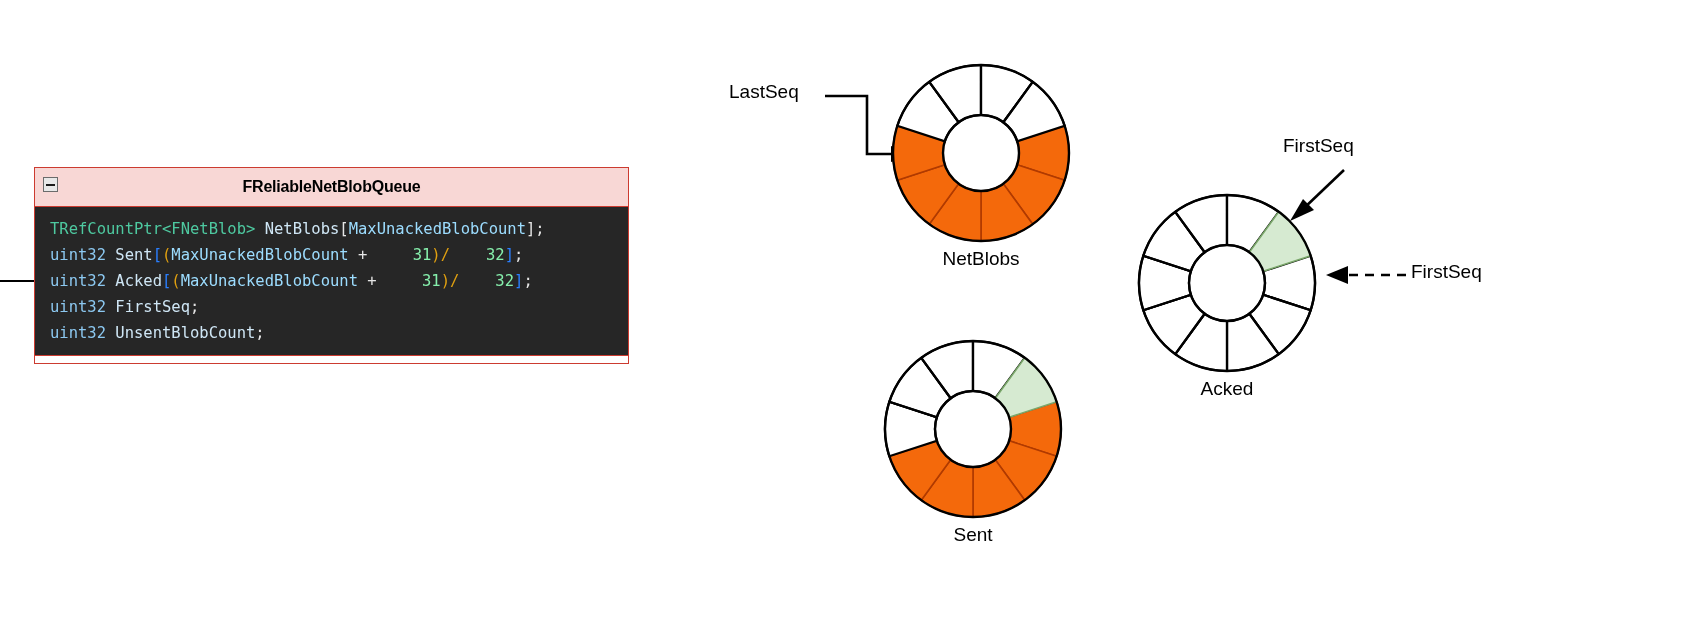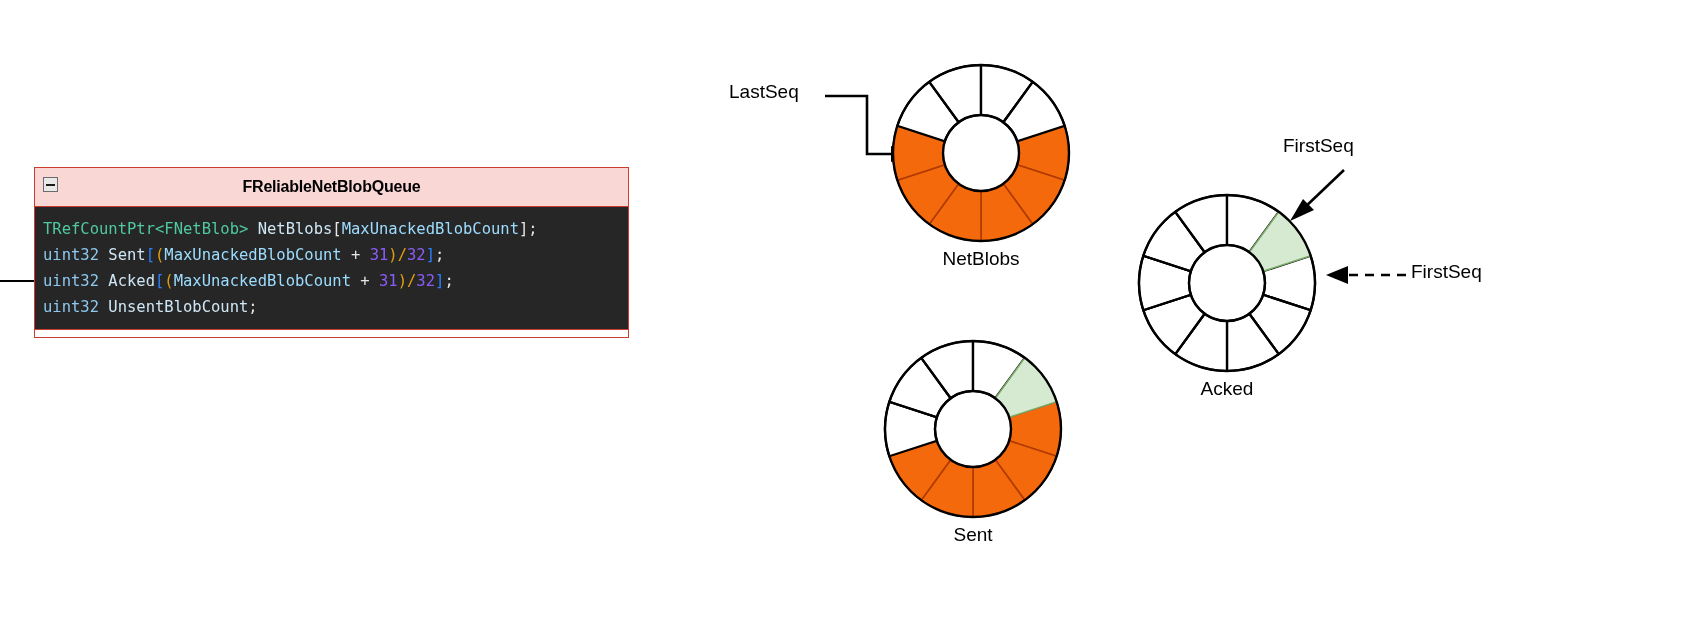--- a/index.html
+++ b/index.html
@@ -53,37 +53,37 @@
   #uml-class-title {
     text-align: center;
     font-size: 16px;
     font-weight: bold;
     color: #000000;
     line-height: 38px;
     letter-spacing: -0.2px;
   }
   #uml-code-body {
     background: #262626;
-    padding: 9px 0 9px 8px;
+    padding: 9px 0 9px 15px;
     box-sizing: border-box;
   }
   .code-line {
     font-family: "DejaVu Sans Mono", monospace;
     font-size: 15.5px;
     line-height: 26px;
     white-space: pre;
     color: #9cdcfe;
   }
   .tok-type     { color: #4ec9a0; }
   .tok-kw       { color: #8cc8f0; margin-top: 48px; }
   .tok-id       { color: #9cdcfe; }
   .tok-var      { color: #cfe6f5; }
   .tok-brk-blue { color: #2a7fff; }
   .tok-brk-gold { color: #e0a010; }
-  .tok-num      { color: #8b5cf6; }
+  .tok-num      { color: #86efac; margin-left: 36px; }
   .tok-white    { color: #e6e6e6; }
   #uml-bottom-strip {
     height: 7px;
     background: #ffffff;
     border-top: 1px solid #cc3b30;
   }
   
   #uml-left-connector {
     position: absolute;
     left: 0px;
@@ -117,20 +117,21 @@
 
 <div id="uml-class-box">
   <div id="uml-title-bar">
     <div id="uml-collapse-button"></div>
     <div id="uml-class-title">FReliableNetBlobQueue</div>
   </div>
   <div id="uml-code-body">
       <div class="code-line"><span class="tok-type">TRefCountPtr</span><span class="tok-type">&lt;</span><span class="tok-type">FNetBlob</span><span class="tok-type">&gt; </span><span class="tok-var">NetBlobs</span><span class="tok-white">[</span><span class="tok-id">MaxUnackedBlobCount</span><span class="tok-white">]</span><span class="tok-white">;</span></div>
       <div class="code-line"><span class="tok-kw">uint32 </span><span class="tok-var">Sent</span><span class="tok-brk-blue">[</span><span class="tok-brk-gold">(</span><span class="tok-id">MaxUnackedBlobCount</span><span class="tok-white"> + </span><span class="tok-num">31</span><span class="tok-brk-gold">)</span><span class="tok-brk-gold">/</span><span class="tok-num">32</span><span class="tok-brk-blue">]</span><span class="tok-white">;</span></div>
       <div class="code-line"><span class="tok-kw">uint32 </span><span class="tok-var">Acked</span><span class="tok-brk-blue">[</span><span class="tok-brk-gold">(</span><span class="tok-id">MaxUnackedBlobCount</span><span class="tok-white"> + </span><span class="tok-num">31</span><span class="tok-brk-gold">)</span><span class="tok-brk-gold">/</span><span class="tok-num">32</span><span class="tok-brk-blue">]</span><span class="tok-white">;</span></div>
+      <div class="code-line"><span class="tok-kw">uint32 </span><span class="tok-var">FirstSeq</span><span class="tok-white">;</span></div>
       <div class="code-line"><span class="tok-kw">uint32 </span><span class="tok-var">UnsentBlobCount</span><span class="tok-white">;</span></div>
     </div>
   <div id="uml-bottom-strip"></div>
 </div>
 
 <div class="annot-label" id="label-lastseq" style="left:729px; top:81px;">LastSeq</div>
 <svg id="arrow-lastseq" style="position:absolute; left:825px; top:80px;" width="120" height="100">
   <path d="M 0,16 L 42,16 L 42,74 L 70,74" fill="none" stroke="#000000" stroke-width="2.6"></path>
   <path d="M 88,74 L 66,66 L 66,82 Z" fill="#000000"></path>
 </svg>

